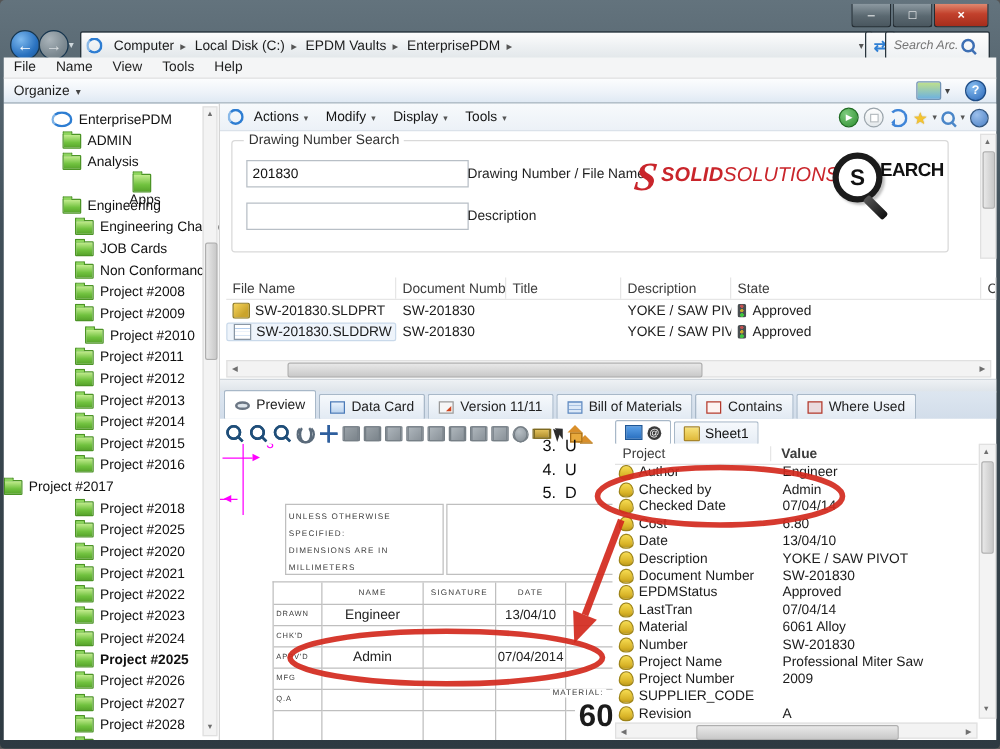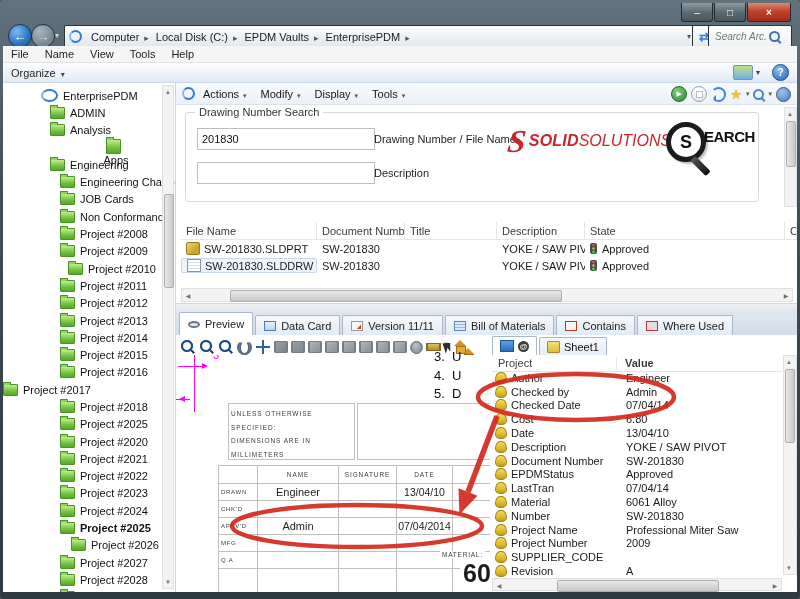--- a/index.html
+++ b/index.html
@@ -331,21 +331,21 @@
         <span>Project #2023</span>
       </div>
         <div class="titem" style="padding-left: 57px;">
         <span class="ficon"></span>
         <span>Project #2024</span>
       </div>
         <div class="titem" style="padding-left: 57px; font-weight: bold;">
         <span class="ficon"></span>
         <span>Project #2025</span>
       </div>
-        <div class="titem" style="padding-left: 57px; margin-left: 11px;">
+        <div class="titem" style="padding-left: 57px;">
         <span class="ficon"></span>
         <span>Project #2026</span>
       </div>
         <div class="titem" style="padding-left: 57px;">
         <span class="ficon"></span>
         <span>Project #2027</span>
       </div>
         <div class="titem" style="padding-left: 57px;">
         <span class="ficon"></span>
         <span>Project #2028</span>

